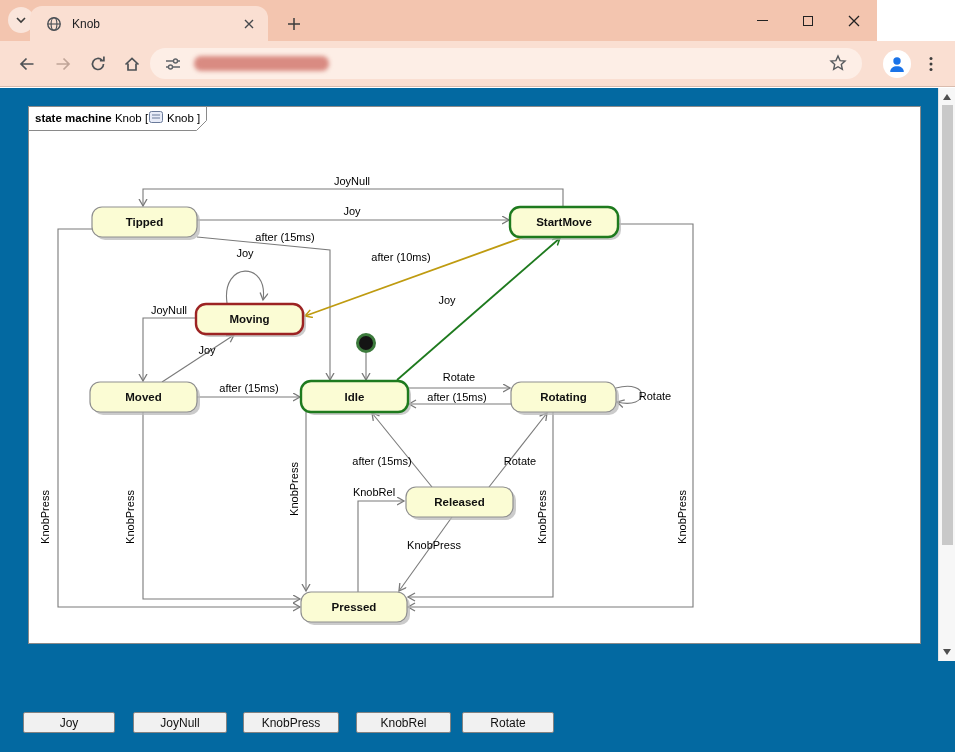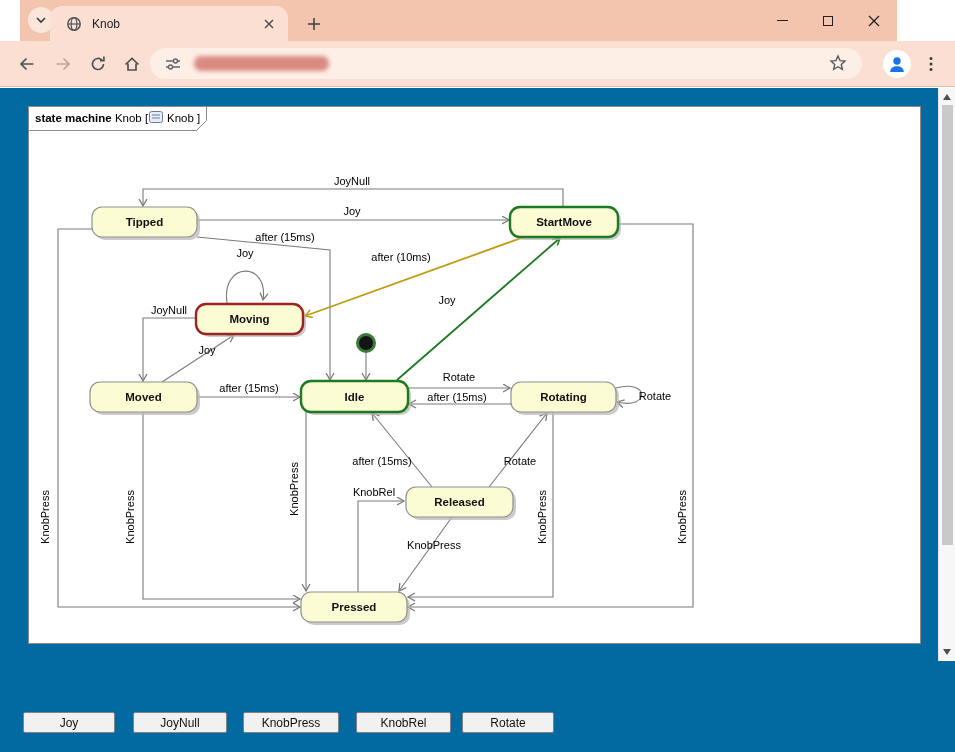--- a/index.html
+++ b/index.html
@@ -2,21 +2,21 @@
 <html><head>
 <meta charset="utf-8">
 <style>
   html,body{margin:0;padding:0;}
   body{
     width:955px;height:752px;position:relative;overflow:hidden;
     font-family:"Liberation Sans","DejaVu Sans",sans-serif;
     background:#ffffff;
   }
   
-  .tabstrip{position:absolute;left:0;top:0;width:877px;height:41px;background:#f3c5af;margin-left:20px;}
+  .tabstrip{position:absolute;left:0;top:0;width:877px;height:41px;background:#f3c5af;}
   .tab-search{position:absolute;left:8px;top:7px;width:26px;height:26px;border-radius:50%;
     background:rgba(255,255,255,.55);display:flex;align-items:center;justify-content:center;cursor:pointer;}
   .tab{position:absolute;left:30px;top:6px;width:238px;height:35px;background:#fadfd2;
     border-radius:12px 12px 0 0;display:flex;align-items:center;padding:0 10px;box-sizing:border-box;cursor:pointer;}
   .favicon{width:16px;height:16px;margin-left:6px;flex:0 0 auto;display:flex;}
   .tab-title{font-size:12px;color:#202124;margin-left:10px;flex:1;white-space:nowrap;overflow:hidden;}
   .tab-close{width:18px;height:18px;border-radius:50%;display:flex;align-items:center;justify-content:center;cursor:pointer;}
   .newtab{position:absolute;left:282px;top:12px;width:24px;height:24px;display:flex;align-items:center;justify-content:center;cursor:pointer;}
   .wincontrols{position:absolute;right:0;top:0;height:41px;display:flex;align-items:center;}
   .wc{width:46px;height:41px;display:flex;align-items:center;justify-content:center;cursor:pointer;}

